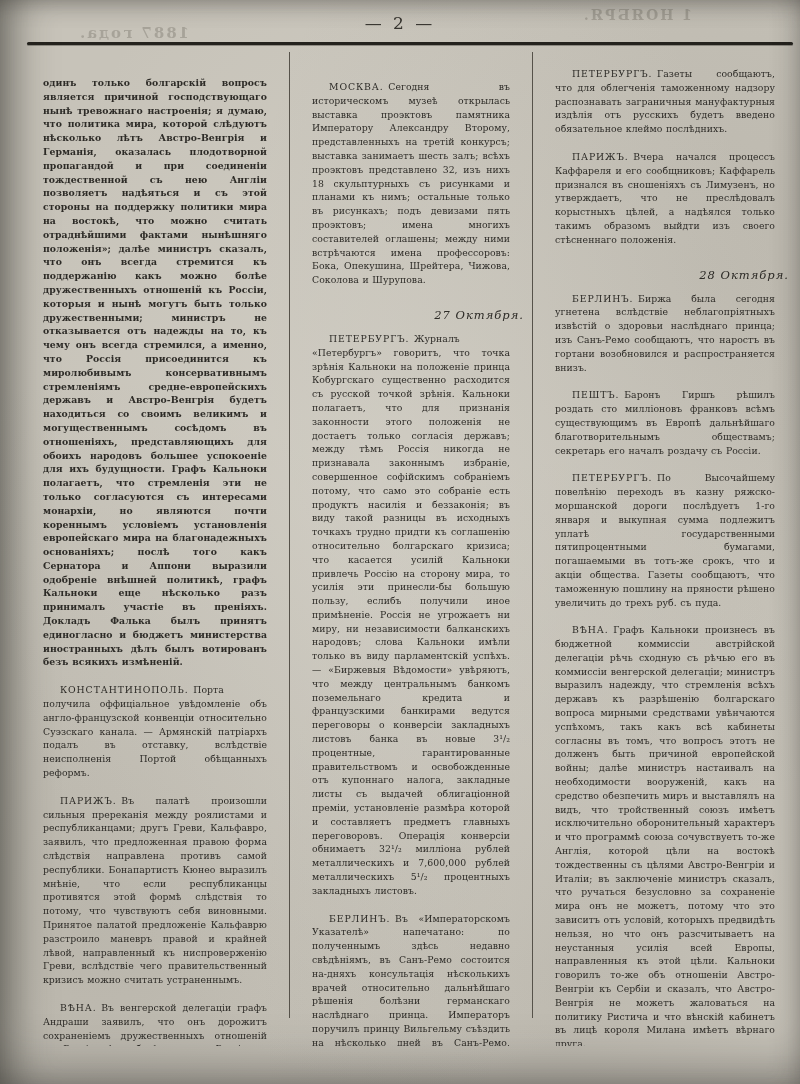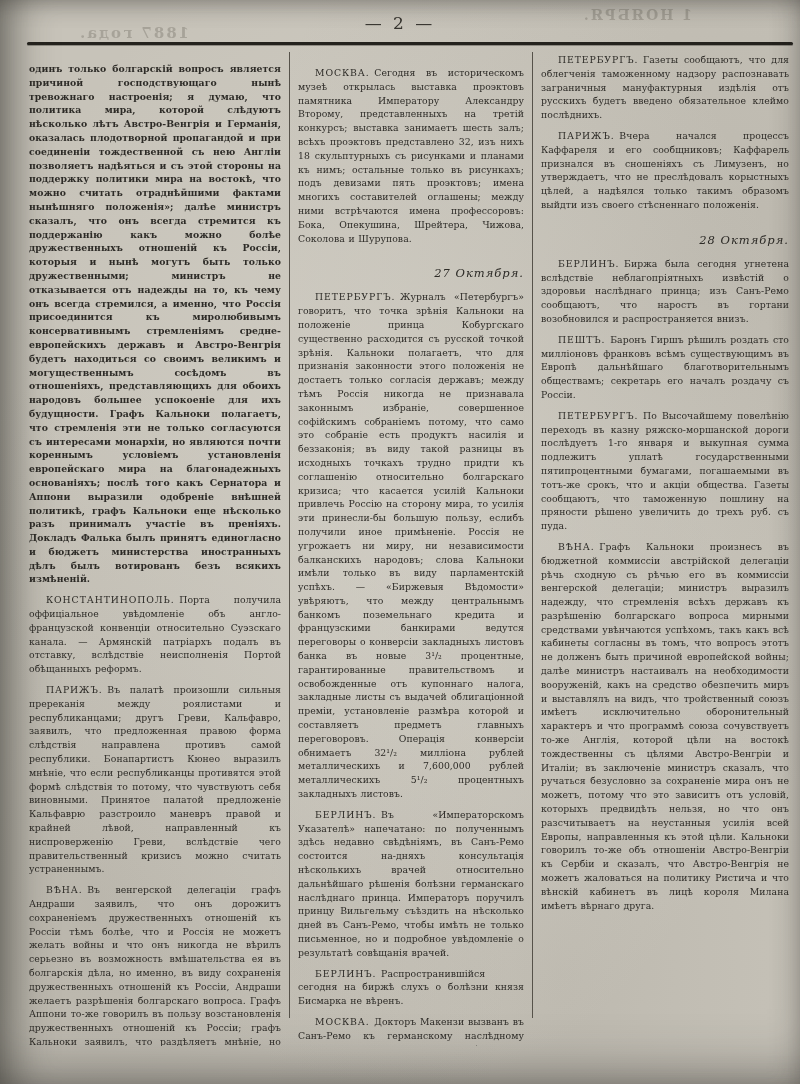--- a/index.html
+++ b/index.html
@@ -44,21 +44,21 @@
   .columns{
     position:absolute;left:29px;right:11px;top:50px;bottom:38px;
     display:flex;overflow:hidden;
   }
   .col{overflow:hidden;}
   .col-1{flex:0 0 252px;padding-top:12px;}
   .col-2{flex:1 1 auto;padding-top:16px;}
   .col-3{flex:0 0 248px;padding-top:3px;}
   .divider{flex:0 0 1px;background:#56524a;margin:2px 8px 28px 8px;}
   p.news-item{
-    margin:0;
+    margin:14px;
     font-size:9.3px;line-height:13.8px;
     text-align:justify;text-indent:17px;
     letter-spacing:0.05px;
     word-spacing:0.6px;
   }
   p.news-item + p.news-item{margin-top:7px;}
   .date-header + p.news-item{margin-top:2px;}
   p.no-indent{text-indent:0;font-weight:bold;}
   .dateline{letter-spacing:0.9px;}
   .date-header{

